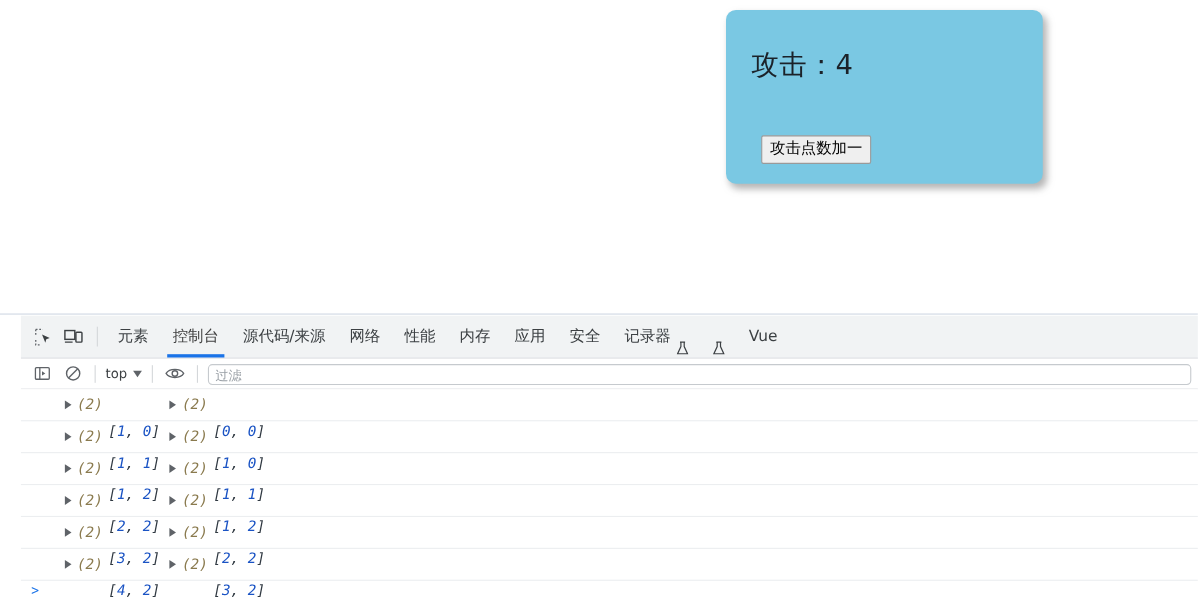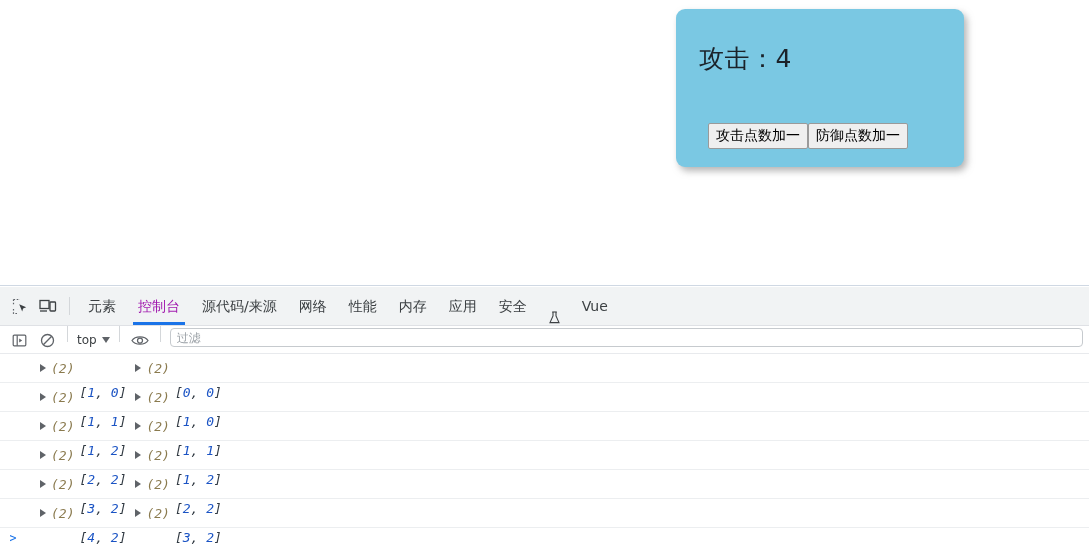--- a/index.html
+++ b/index.html
@@ -22,21 +22,21 @@
     width: 1089px;
     height: 286px;
     background: #ffffff;
     box-sizing: border-box;
     border-bottom: 1px solid #cfd8e3;
   }
 
   
   #stat-card {
     position: absolute;
-    left: 676px;
+    left: 660px;
     top: 9px;
     width: 288px;
     height: 158px;
     background: #7ac8e3;
     border-radius: 9px;
     box-shadow: 3px 4px 7px rgba(120,120,120,0.55);
     box-sizing: border-box;
   }
   .stat-line {
     position: absolute;
@@ -83,20 +83,21 @@
 
   
   #devtools {
     position: absolute;
     left: 0;
     top: 287px;
     width: 1089px;
     height: 271px;
     background: #ffffff;
     box-sizing: border-box;
+    padding-left: 19px;
   }
 
   
   #devtools-tabbar {
     height: 39px;
     background: #f1f3f4;
     display: flex;
     align-items: center;
     box-sizing: border-box;
     border-bottom: 1px solid #dfe1e5;
@@ -127,21 +128,21 @@
     line-height: 38px;
     cursor: pointer;
     white-space: nowrap;
     position: relative;
     font-family: "DejaVu Sans", "Liberation Sans", sans-serif;
     display: flex;
     align-items: center;
     gap: 5px;
   }
   .panel-tab.active {
-    color: #a21caf;
+    color: #404040;
     justify-content: flex-end;
   }
   .panel-tab.active::after {
     content: "";
     position: absolute;
     left: 6px; right: 6px;
     bottom: 0;
     height: 3px;
     background: #1a73e8;
   }
@@ -149,20 +150,21 @@
     display: inline-block;
     width: 11px;
     height: 13px;
   }
 
   
   #console-toolbar {
     height: 28px;
     background: #ffffff;
     display: flex;
+    align-items: center;
     padding-left: 5px;
     box-sizing: border-box;
     border-bottom: 1px solid #e8eaed;
   }
   .ct-sep {
     width: 1px;
     height: 16px;
     background: #d4d7da;
     margin: 0 6px;
     flex: none;
@@ -252,21 +254,20 @@
 <body>
 
 <div id="page-viewport">
 
   <div id="stat-card">
     <div class="stat-line" id="stat-attack">
       <span>攻击：</span><span>4</span>
     </div>
     <div class="card-buttons">
       <button>攻击点数加一</button>
-      <button>防御点数加一</button>
     </div>
   </div>
 
 </div>
 
 <div id="devtools">
 
   <div id="devtools-tabbar">
 
     <div class="tool-icon-btn">
@@ -306,20 +307,29 @@
     <div class="panel-tab">
       <span>内存</span>
     </div>
     <div class="panel-tab">
       <span>应用</span>
     </div>
     <div class="panel-tab">
       <span>安全</span>
     </div>
     <div class="panel-tab">
+      <span>记录器</span>
+      <span class="flask">
+        <svg width="11" height="13" viewBox="0 0 11 13">
+          <path d="M4 1 V5 L1 11.6 H10 L7 5 V1" fill="none" stroke="#3c4043" stroke-width="1.1"></path>
+          <path d="M3.2 1 H7.8" stroke="#3c4043" stroke-width="1.1"></path>
+        </svg>
+      </span>
+    </div>
+    <div class="panel-tab">
       <span class="flask">
         <svg width="11" height="13" viewBox="0 0 11 13">
           <path d="M4 1 V5 L1 11.6 H10 L7 5 V1" fill="none" stroke="#3c4043" stroke-width="1.1"></path>
           <path d="M3.2 1 H7.8" stroke="#3c4043" stroke-width="1.1"></path>
         </svg>
       </span>
     </div>
     <div class="panel-tab">
       <span>Vue</span>
     </div>

